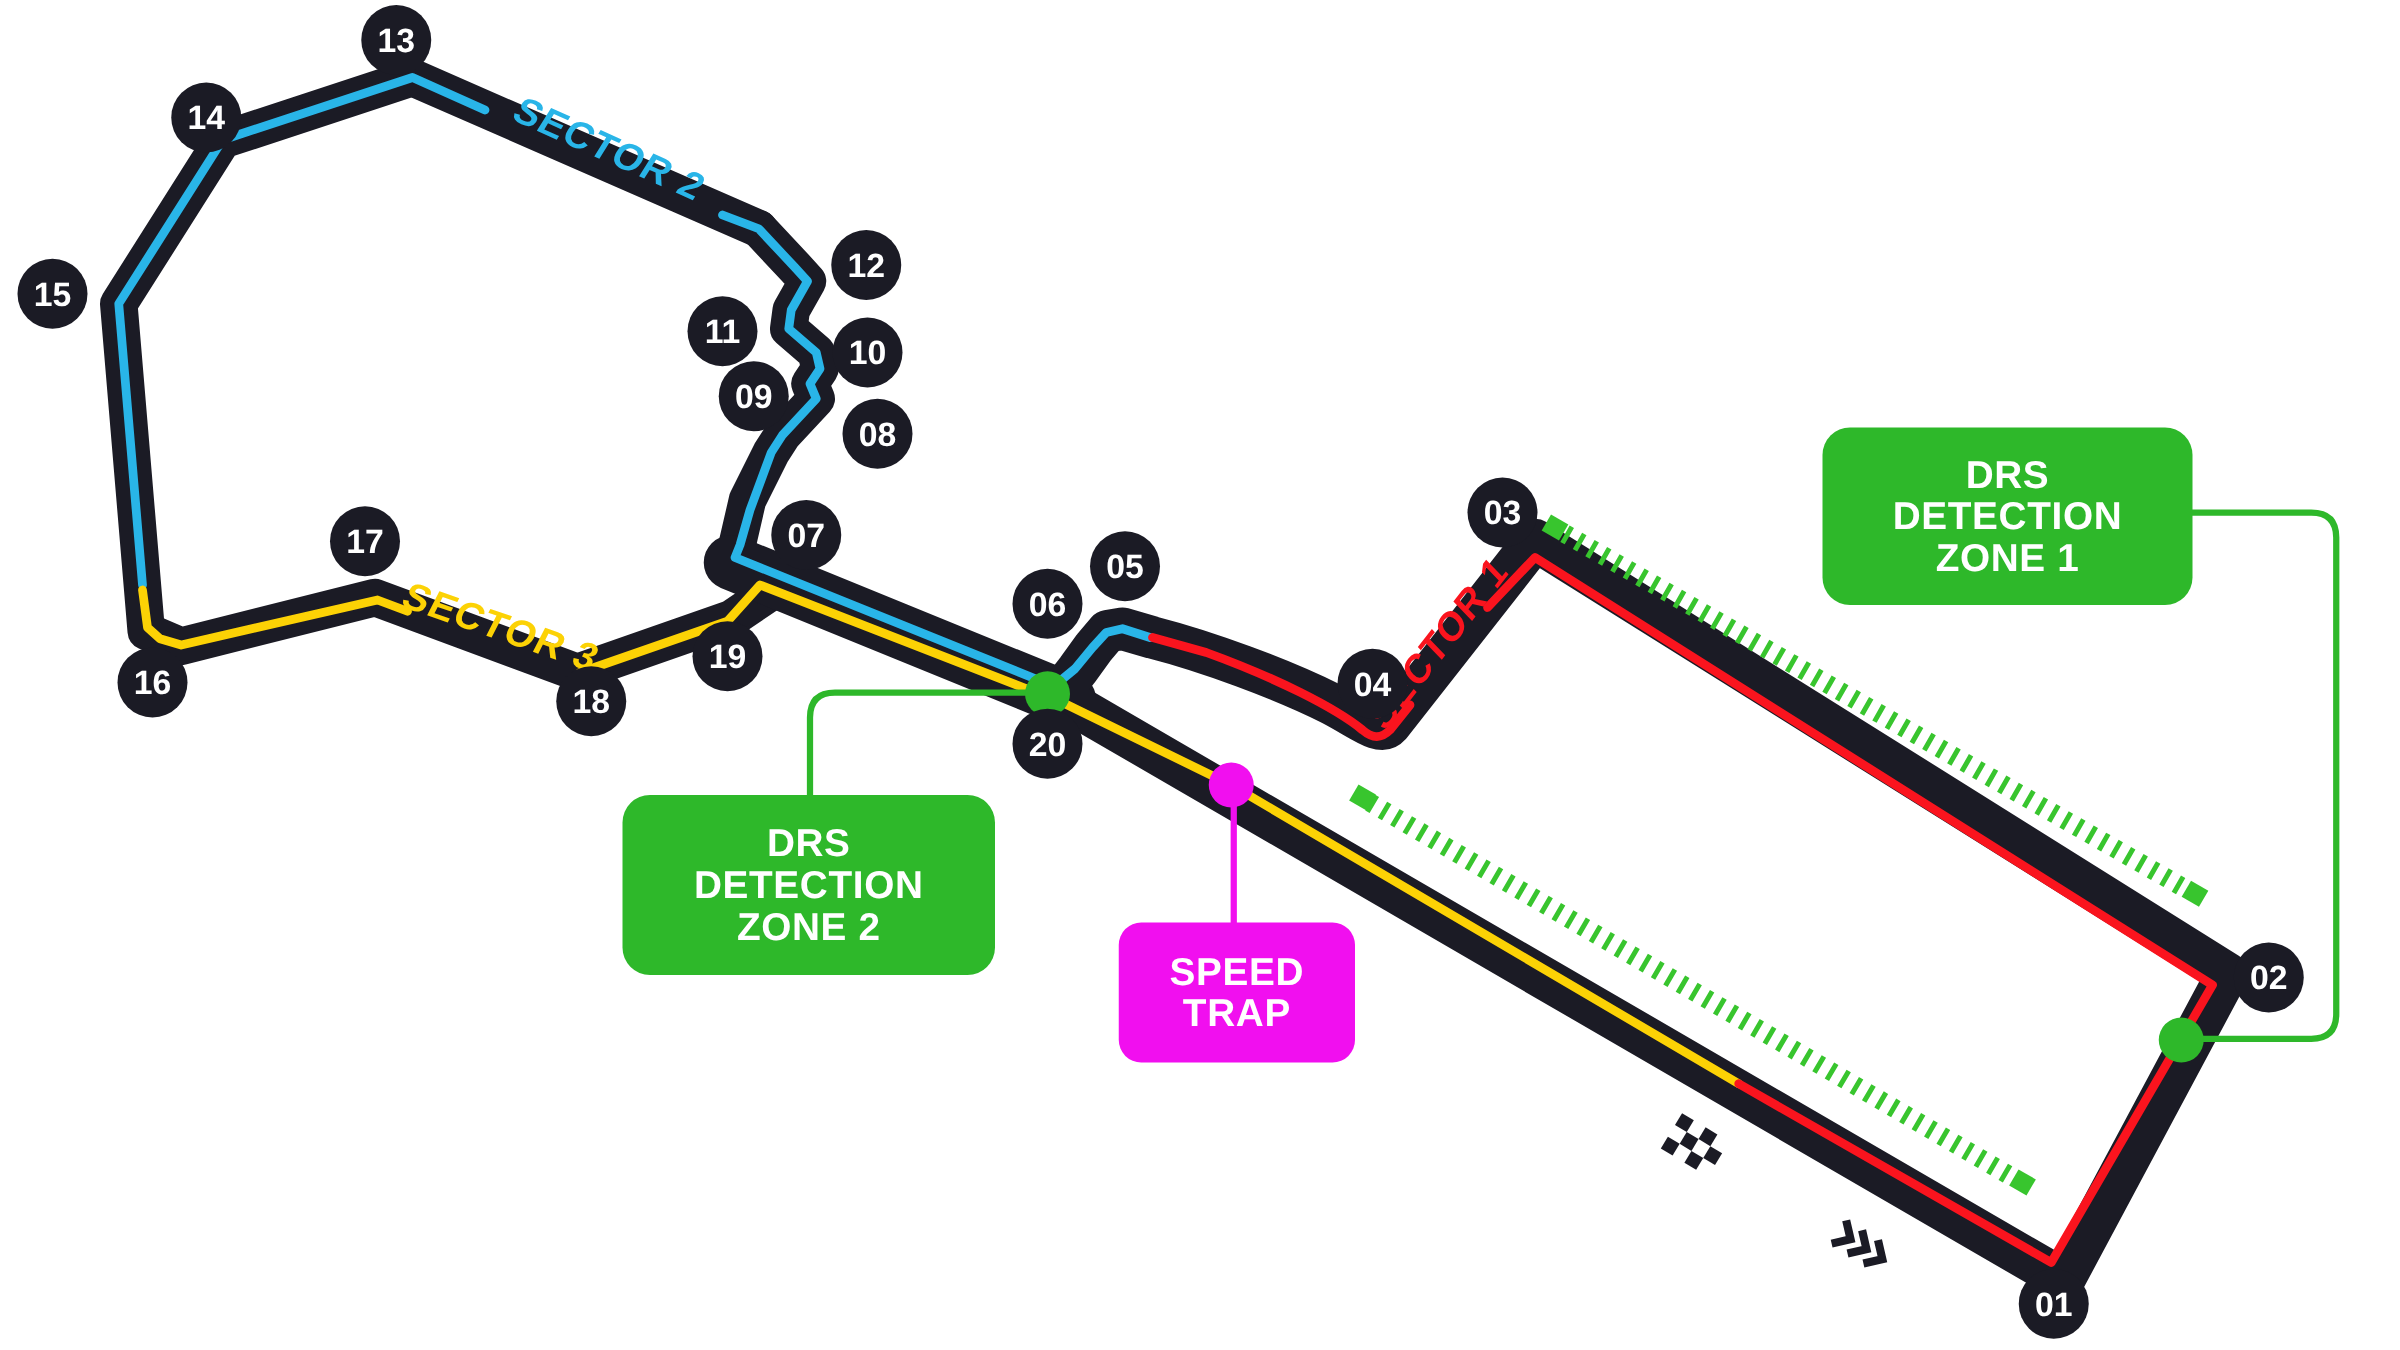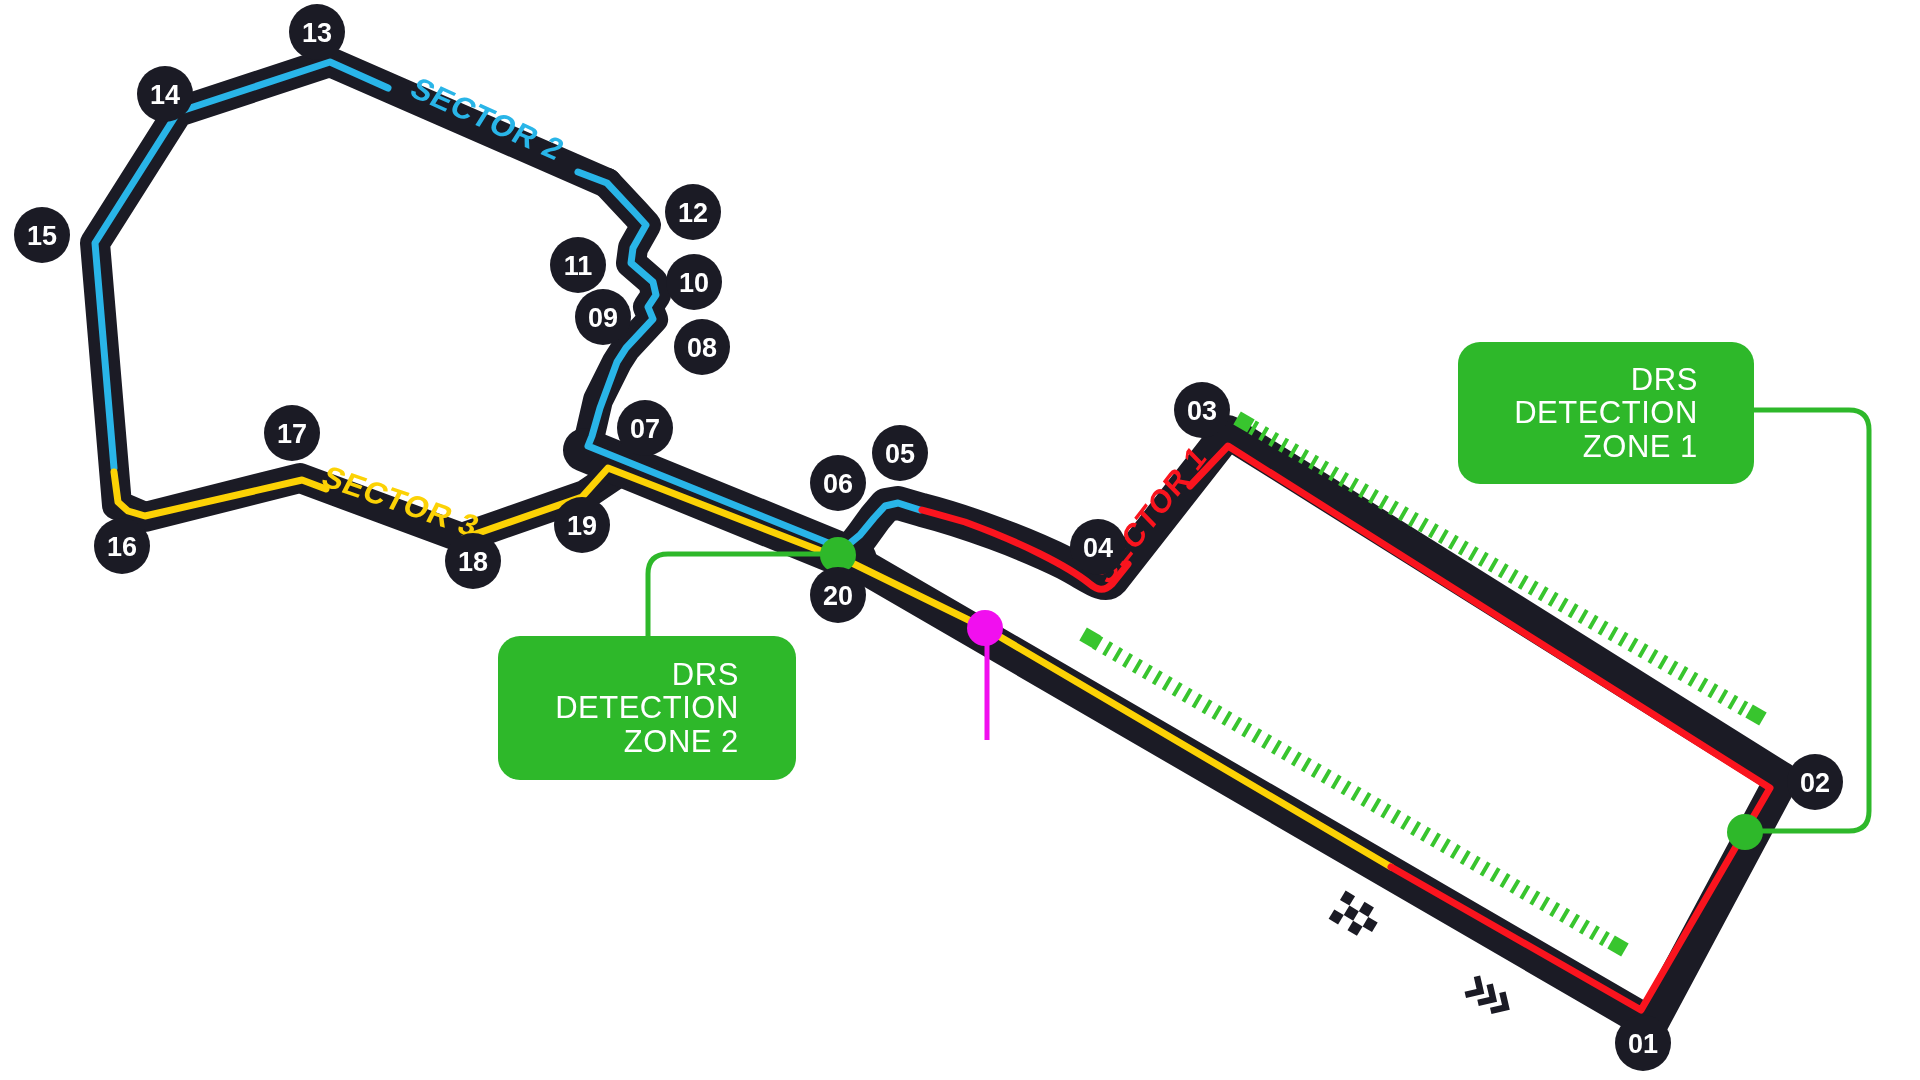--- a/index.html
+++ b/index.html
@@ -1,21 +1,21 @@
 <!DOCTYPE html>
 <html><head>
 <meta charset="utf-8">
 <style>
   html,body{margin:0;padding:0;background:#ffffff;}
   #stage{position:relative;width:1920px;height:1080px;background:#ffffff;overflow:hidden;
          font-family:"Liberation Sans", sans-serif;}
   #stage svg{position:absolute;left:0;top:0;}
   svg text{font-family:"Liberation Sans", sans-serif;font-weight:700;}
   .callout-box{position:absolute;display:flex;align-items:center;justify-content:center;
-    text-align:right;color:#ffffff;font-weight:400;white-space:pre-line;
+    text-align:center;color:#ffffff;font-weight:700;white-space:pre-line;
     line-height:1.08;letter-spacing:0.5px;}
   .drs-box{font-size:31px;border-radius:22px;}
   .speed-box{font-size:31px;border-radius:18px;}
 </style>
 </head>
 <body>
 
 <div id="stage">
   <svg width="1920" height="1080" viewBox="0 0 1920 1080">
       <path d="M 607,183 L 636,214 L 646,225 L 633,248 L 631,263 L 653,282 L 656,295 L 648,307 L 653,319 L 626,348 L 617,362 L 598,400 L 586,452" fill="none" stroke="#1B1B25" stroke-width="30" stroke-linecap="round" stroke-linejoin="round"></path>
@@ -97,13 +97,15 @@
       <circle cx="838" cy="595" r="28" fill="#1B1B25"></circle>
       <text x="838" y="604.5" fill="#FFFFFF" font-size="27" text-anchor="middle">20</text>
     </svg>
 
   <div class="callout-box drs-box" style="left: 1458px; top: 342px; width: 296px; height: 142px; background: rgb(46, 184, 42);">DRS
 DETECTION
 ZONE 1</div>
   <div class="callout-box drs-box" style="left: 498px; top: 636px; width: 298px; height: 144px; background: rgb(46, 184, 42);">DRS
 DETECTION
 ZONE 2</div>
+  <div class="callout-box speed-box" style="left: 895px; top: 738px; width: 189px; height: 112px; background: rgb(241, 15, 239);">SPEED
+TRAP</div>
 </div>
 
 </body></html>

